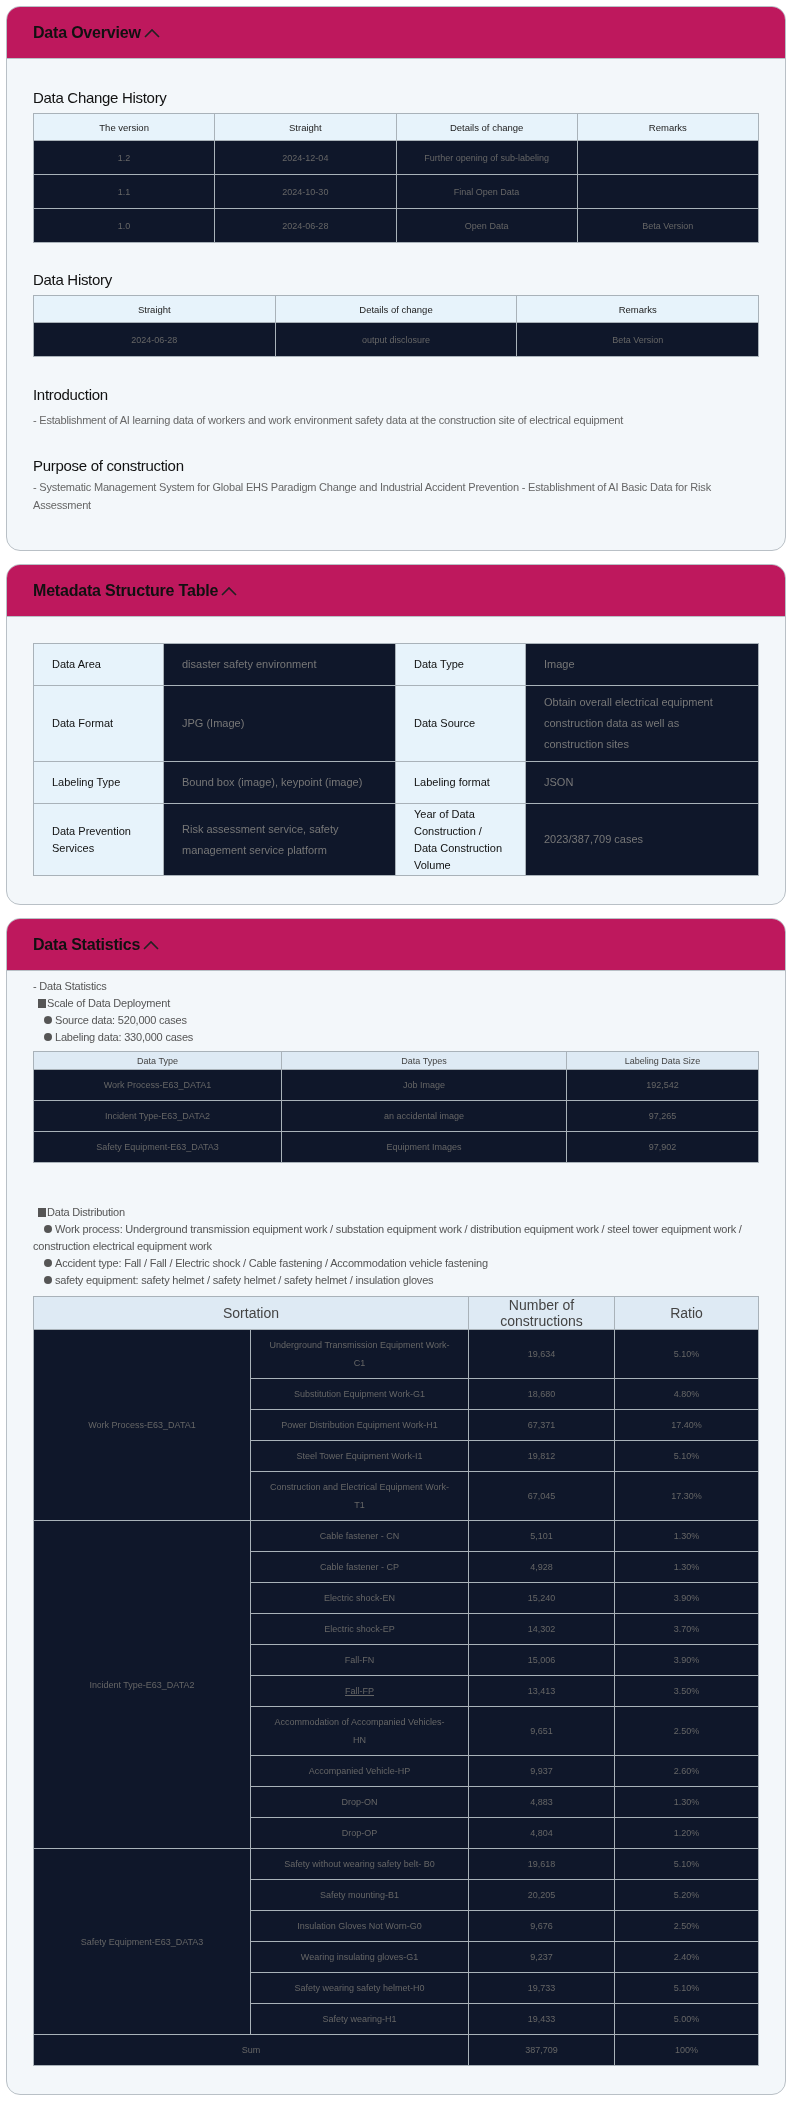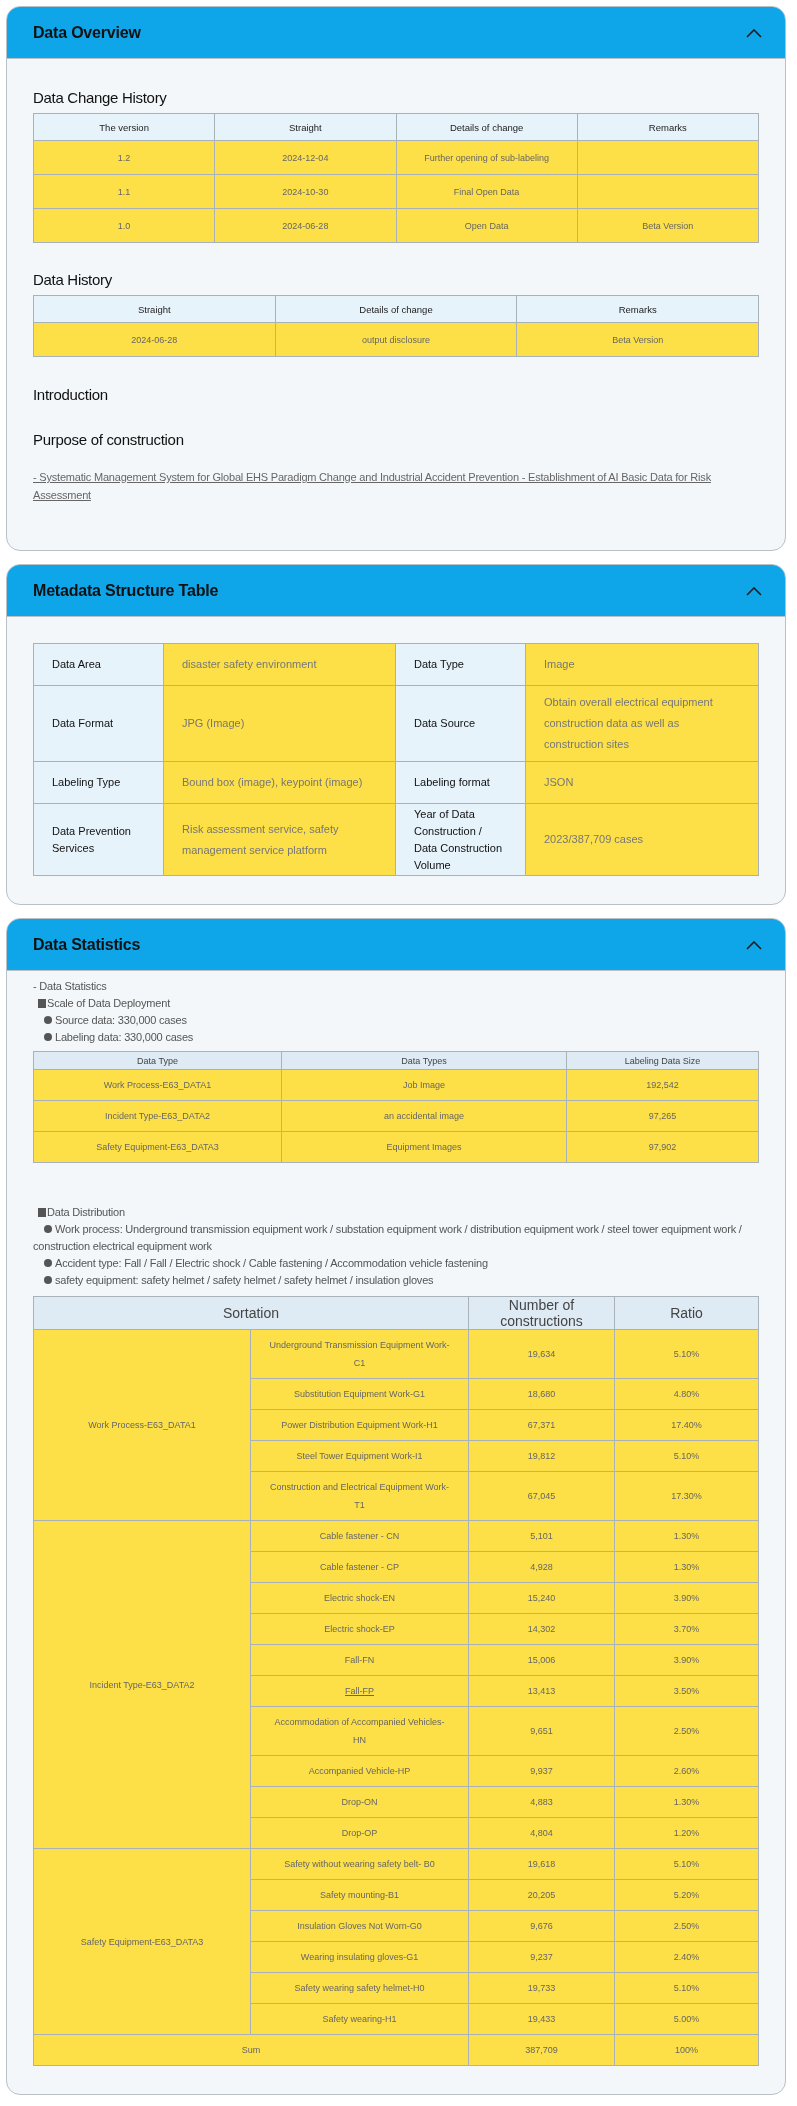--- a/index.html
+++ b/index.html
@@ -5,32 +5,32 @@
   * { box-sizing: border-box; margin: 0; padding: 0; }
   html, body { width: 797px; background: #ffffff; }
   body { font-family: "Liberation Sans", sans-serif; color: #333; position: relative; height: 2106px; }
 
   .card {
     position: absolute; left: 6px; width: 780px;
     border: 1px solid #b9c0c6; border-radius: 14px;
     background: #f3f7fa; overflow: hidden;
   }
   .card-header {
-    height: 52px; background: #0ea5e9; border-bottom: 1px solid #b9c0c6;
-    display: flex; align-items: center; justify-content: space-between;
+    height: 52px; background: #be185d; border-bottom: 1px solid #b9c0c6;
+    display: flex; align-items: center; 
     padding: 0 20px 0 26px; cursor: pointer;
   }
   .card-title { font-size: 16px; font-weight: bold; color: #111; letter-spacing: -0.2px; }
   .chevron { width: 22px; height: 22px; position: relative; }
   .chevron svg { width: 22px; height: 22px; display: block; }
   .card-body { padding: 0 26px; }
 
   .sec-title { font-size: 15px; font-weight: normal; color: #111; letter-spacing: -0.3px; }
 
-  table { border-collapse: collapse; width: 100%; background: #fde047; table-layout: fixed; }
+  table { border-collapse: collapse; width: 100%; background: #0f172a; table-layout: fixed; }
   th, td { border: 1px solid #a9b2b9; text-align: center; font-size: 9px; color: #555; }
   th { background: #e7f3fb; color: #222; font-weight: normal; }
 
   .t-hist th { height: 27px; font-size: 9.5px; color: #222; }
   .t-hist td { height: 34px; font-size: 9px; color: #666; }
 
   .para { font-size: 11px; color: #666; line-height: 18px; letter-spacing: -0.2px; }
 
   .t-meta th, .t-meta td { text-align: left; padding: 0 18px; font-size: 11px; line-height: 17px; }
   .t-meta th { background: #e7f3fb; color: #111; font-weight: normal; }
@@ -104,23 +104,24 @@
       <tbody>
         <tr>
           <td>2024-06-28</td>
           <td>output disclosure</td>
           <td>Beta Version</td>
         </tr>
       </tbody>
     </table>
 
     <div class="sec-title" style="margin-top:29px;">Introduction</div>
+    <p class="para" style="margin-top:8px;">- Establishment of AI learning data of workers and work environment safety data at the construction site of electrical equipment</p>
 
     <div class="sec-title" style="margin-top:28px;">Purpose of construction</div>
-    <p class="para" style="margin-top:20px;text-decoration:underline;">- Systematic Management System for Global EHS Paradigm Change and Industrial Accident Prevention - Establishment of AI Basic Data for Risk Assessment</p>
+    <p class="para" style="margin-top:4px;">- Systematic Management System for Global EHS Paradigm Change and Industrial Accident Prevention - Establishment of AI Basic Data for Risk Assessment</p>
   </div>
 </section>
 
 <section class="card" style="top:564px; height:341px;">
   <div class="card-header">
     <span class="card-title">Metadata Structure Table</span>
     <span class="chevron">
       <svg viewBox="0 0 22 22">
           <polyline points="4,15 11,8 18,15" fill="none" stroke="#222" stroke-width="1.6"></polyline>
         </svg>
@@ -172,21 +173,21 @@
           <polyline points="4,15 11,8 18,15" fill="none" stroke="#222" stroke-width="1.6"></polyline>
         </svg>
     </span>
   </div>
   <div class="card-body">
     <div class="stat-line" style="margin-top:7px;">- Data Statistics</div>
     <div class="stat-line" style="padding-left:5px;">
       <span class="sq"></span><span>Scale of Data Deployment</span>
     </div>
     <div class="stat-line" style="padding-left:11px;">
-      <span class="dot"></span><span>Source data: 330,000 cases</span>
+      <span class="dot"></span><span>Source data: 520,000 cases</span>
     </div>
     <div class="stat-line" style="padding-left:11px;">
       <span class="dot"></span><span>Labeling data: 330,000 cases</span>
     </div>
 
     <table class="t-stat" style="margin-top:5px;">
       <colgroup>
           <col style="width:248px">
           <col style="width:285px">
           <col>

